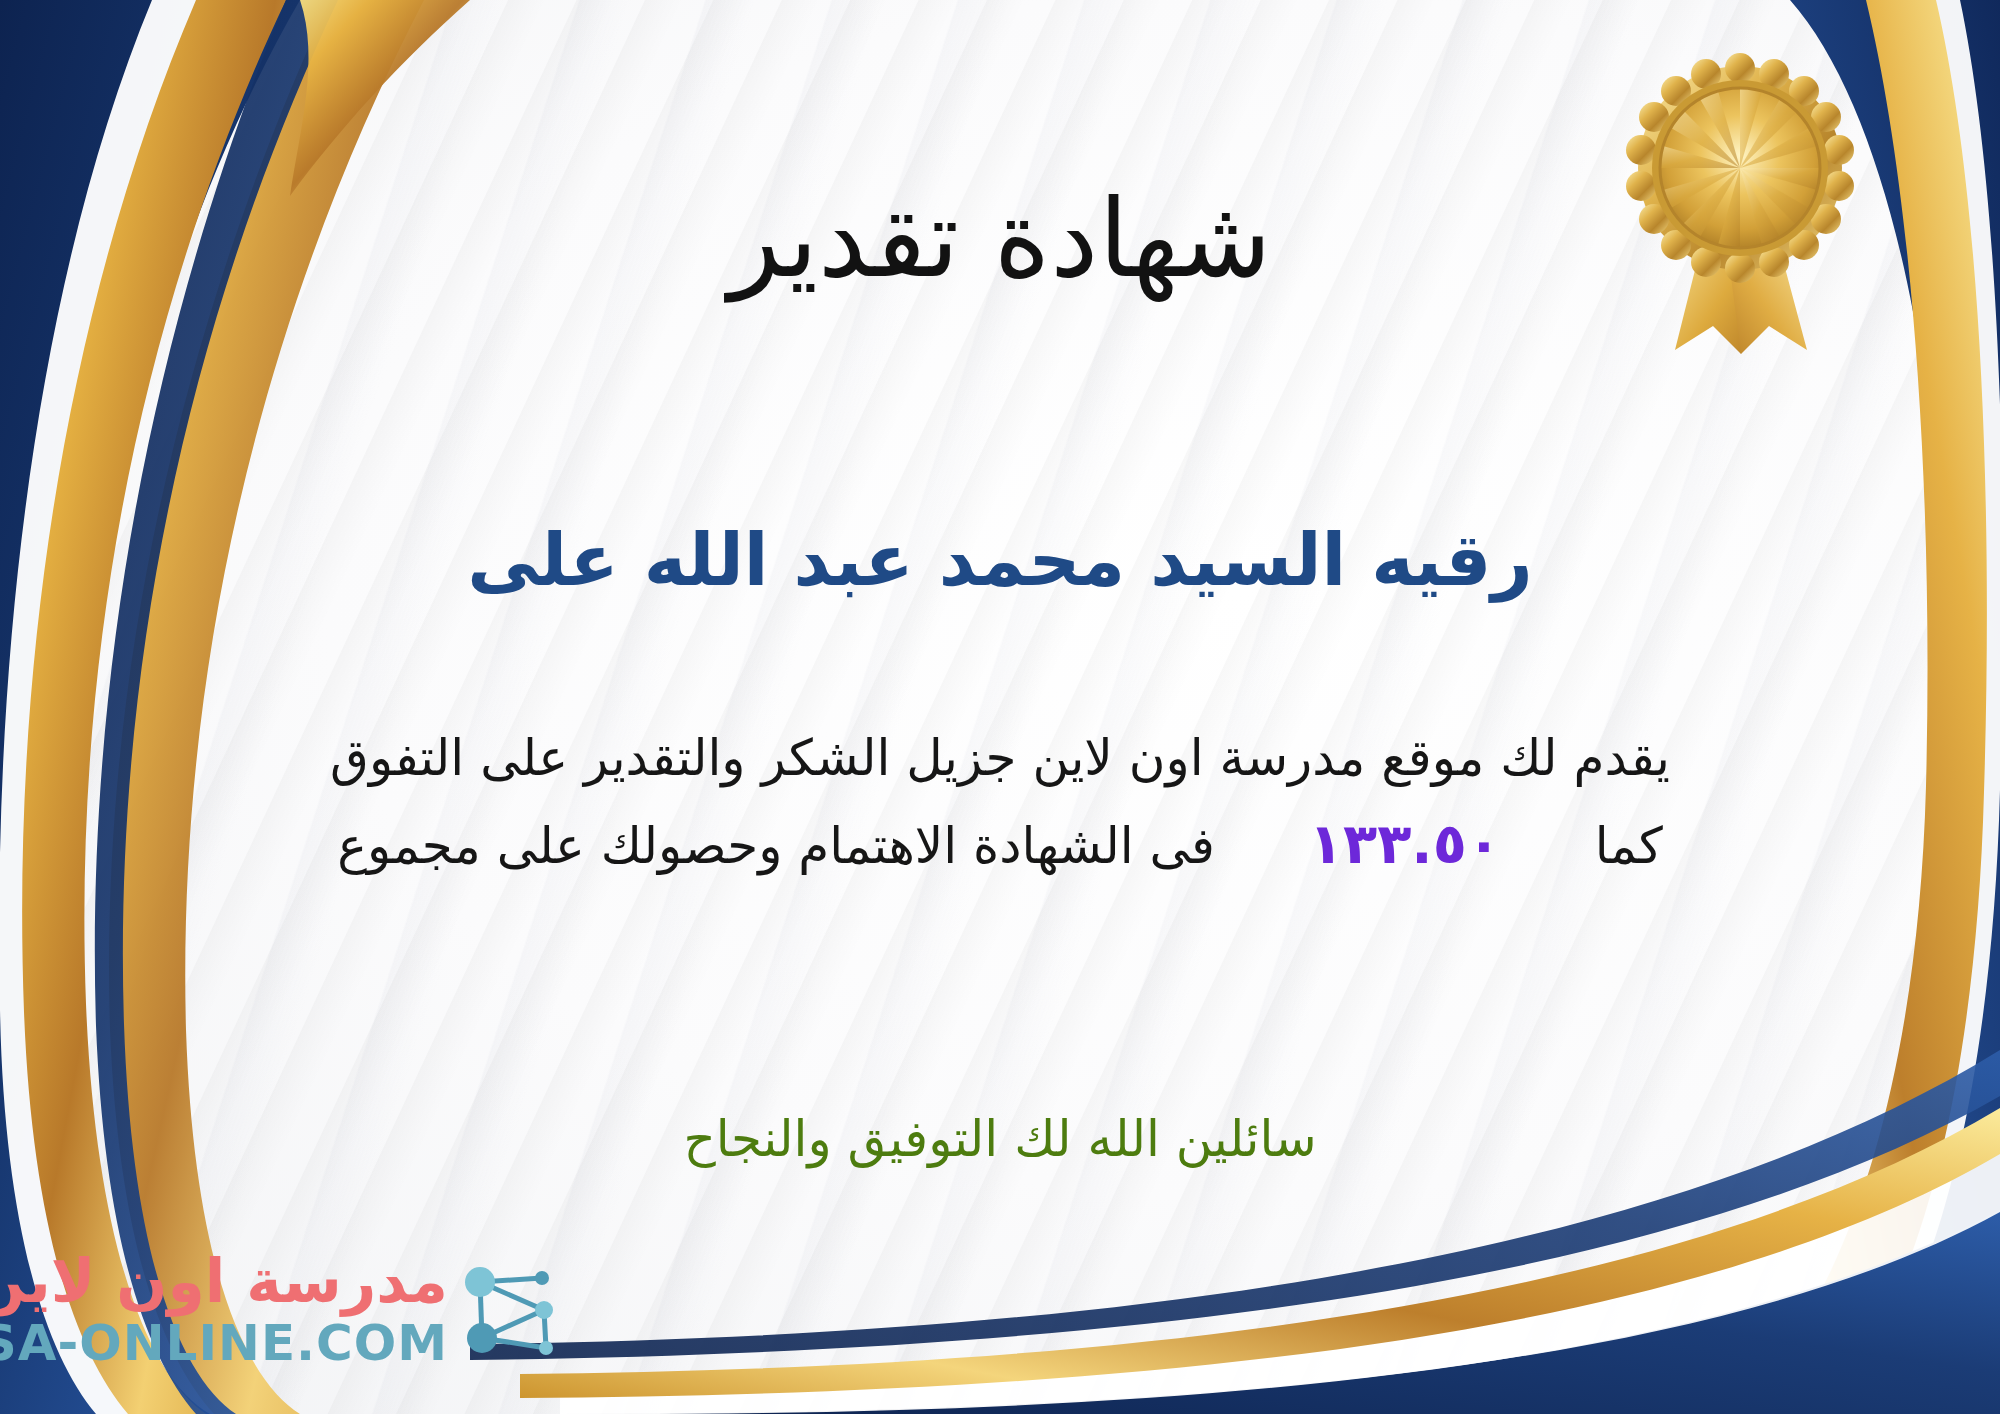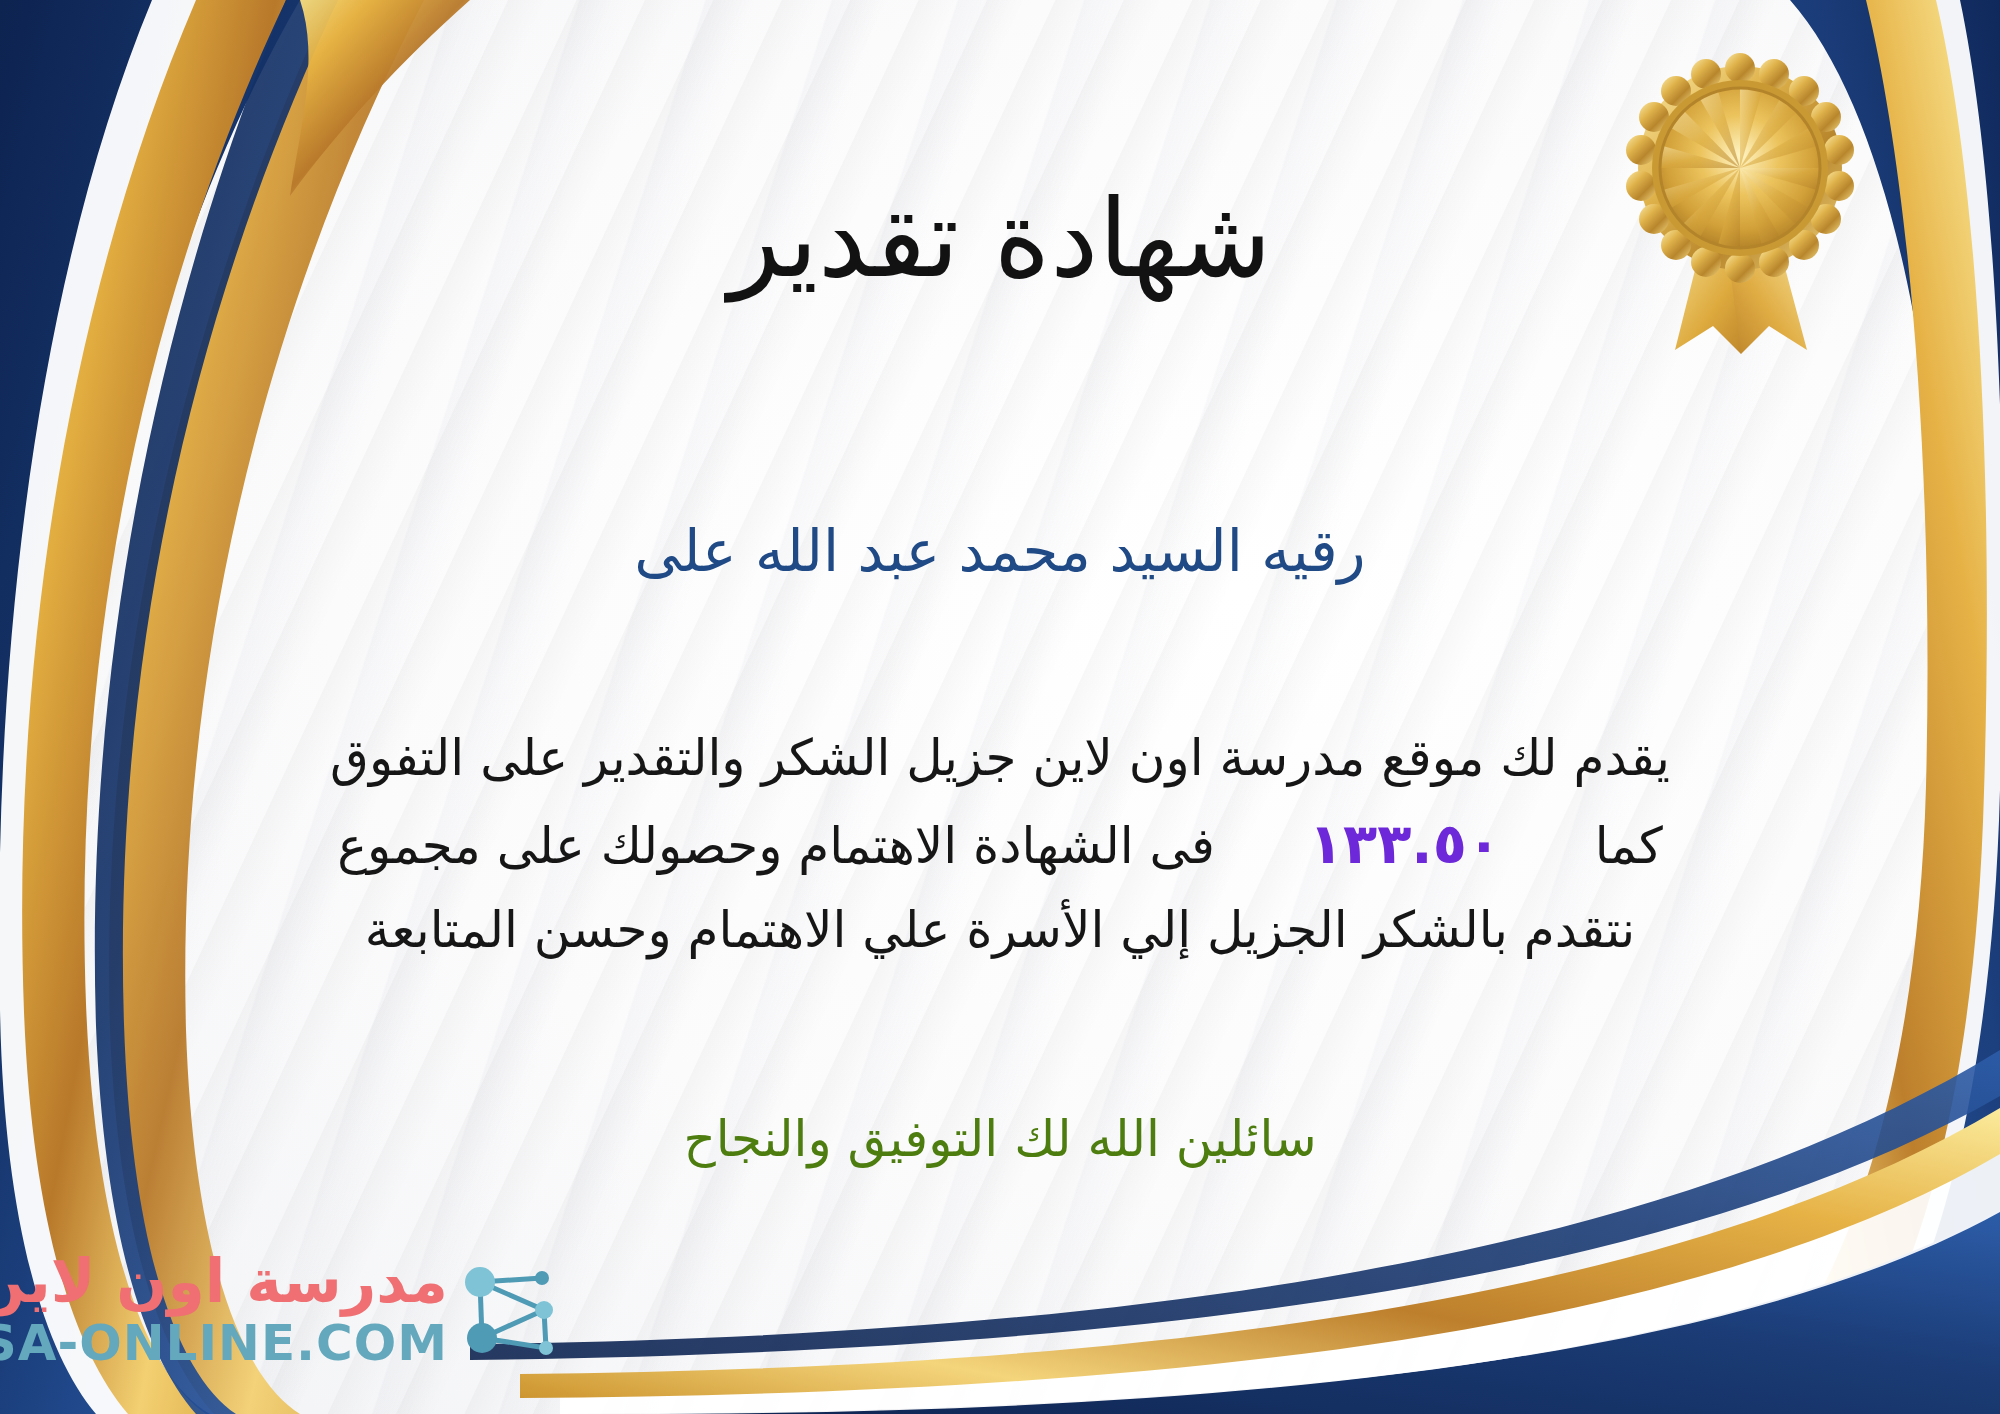--- a/index.html
+++ b/index.html
@@ -85,22 +85,22 @@
     letter-spacing: 0px;
     line-height: 1.2;
     font-family: "DejaVu Sans", "Liberation Sans", sans-serif;
     margin-top: 32px;
   }
 
   .student-name {
     position: absolute;
     top: 515px;
     left: 0; right: 0;
-    font-size: 58px;
-    font-weight: 400;
+    font-size: 72px;
+    font-weight: 700;
     color: #1f4a86;
     line-height: 1.25;
   }
 
   .body-block {
     position: absolute;
     top: 718px;
     left: 40px;
     right: 40px;
     font-size: 50px;
@@ -329,21 +329,20 @@
       <div class="body-line">يقدم لك موقع مدرسة اون لاين جزيل الشكر  والتقدير على التفوق</div>
 
       <div class="body-line">
         <span>كما</span>
         <span class="gap"></span>
         <span class="grade-value">١٣٣.٥٠</span>
         <span class="gap"></span>
         <span>فى الشهادة الاهتمام وحصولك على مجموع</span>
       </div>
 
-      <div class="body-line">نتقدم  بالشكر الجزيل إلي الأسرة علي الاهتمام وحسن المتابعة</div>
     </div>
 
     <div class="closing-line">سائلين الله لك التوفيق  والنجاح</div>
   </div>
 
   <div class="brand">
     <div class="brand-ar">مدرسة اون لاين</div>
     <div class="brand-url">MADRSA-ONLINE.COM</div>
     <div class="brand-mark">
       <svg viewBox="0 0 112 120" xmlns="http://www.w3.org/2000/svg">

